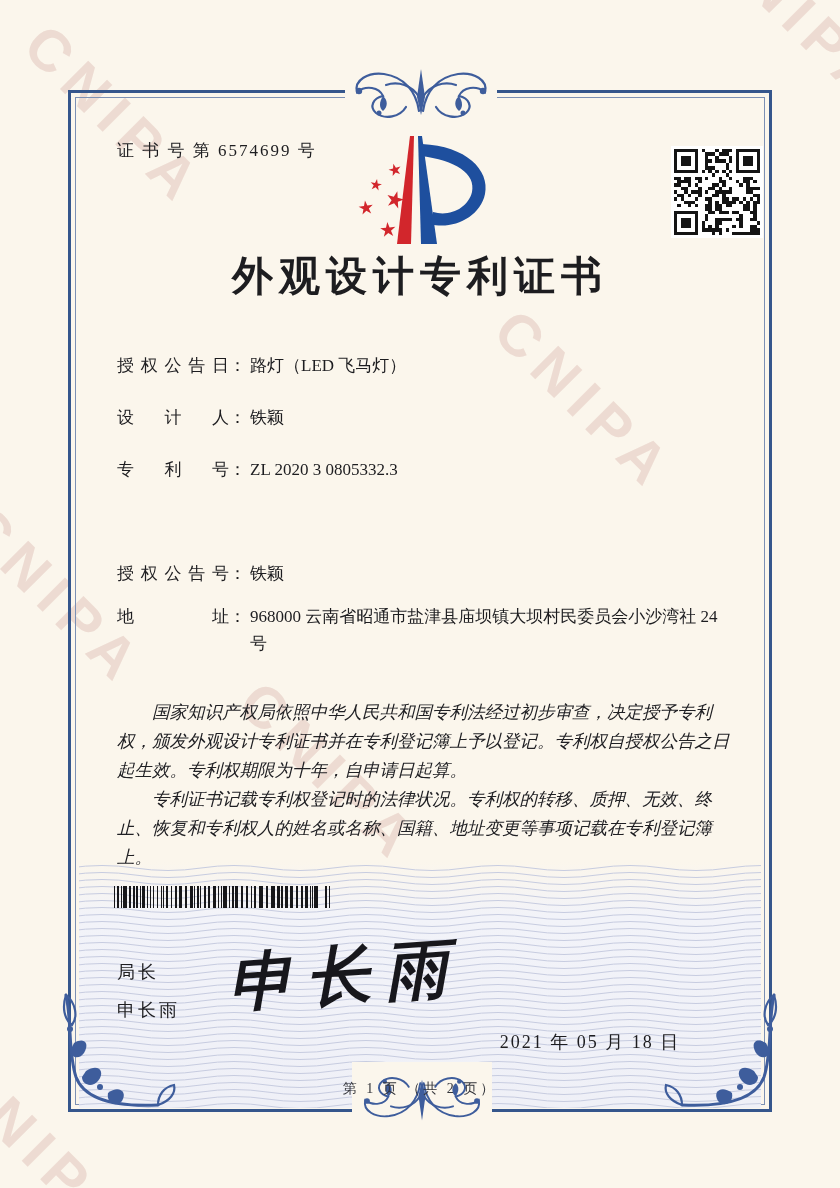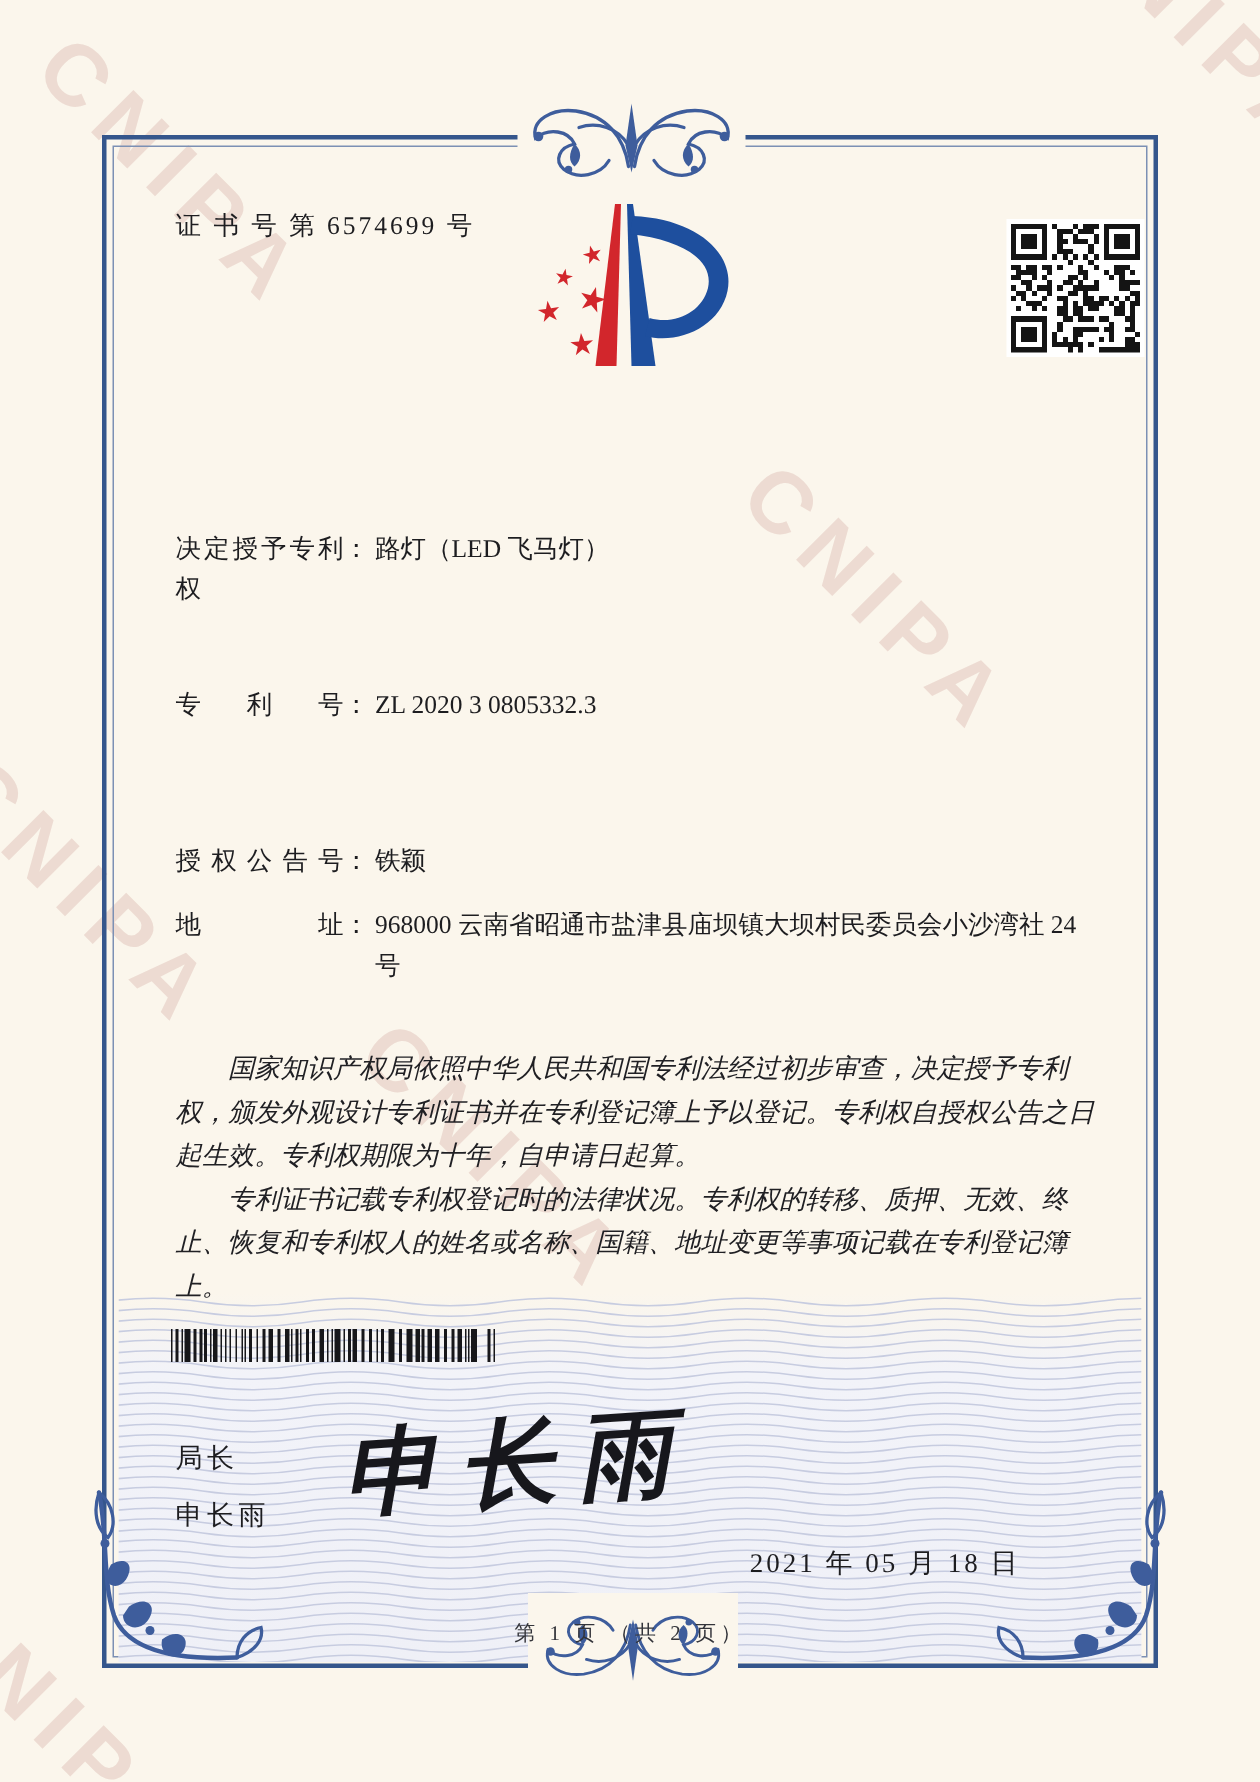--- a/index.html
+++ b/index.html
@@ -375,23 +375,27 @@
         <rect x="18" y="24" width="1" height="1"></rect>
         <rect x="19" y="24" width="1" height="1"></rect>
         <rect x="20" y="24" width="1" height="1"></rect>
         <rect x="21" y="24" width="1" height="1"></rect>
         <rect x="22" y="24" width="1" height="1"></rect>
         <rect x="23" y="24" width="1" height="1"></rect>
         <rect x="24" y="24" width="1" height="1"></rect>
       </svg>
   </div>
 
+  <div class="title">外观设计专利证书</div>
 
   <div class="row" style="top:352px;">
-    <span class="flabel">决定授予专利权</span><span class="colon">：</span><span class="fvalue">路灯（LED 飞马灯）</span>
+    <span class="flabel">授权公告日</span><span class="colon">：</span><span class="fvalue">路灯（LED 飞马灯）</span>
+  </div>
+  <div class="row" style="top:404px;">
+    <span class="flabel">设计人</span><span class="colon">：</span><span class="fvalue">铁颖</span>
   </div>
   <div class="row" style="top:456px;">
     <span class="flabel">专利号</span><span class="colon">：</span><span class="fvalue">ZL 2020 3 0805332.3</span>
   </div>
   <div class="row" style="top:560px;">
     <span class="flabel">授权公告号</span><span class="colon">：</span><span class="fvalue">铁颖</span>
   </div>
   <div class="row" style="top:603px;">
     <span class="flabel">地址</span><span class="colon">：</span><span class="fvalue">968000 云南省昭通市盐津县庙坝镇大坝村民委员会小沙湾社 24 号</span>
   </div>

